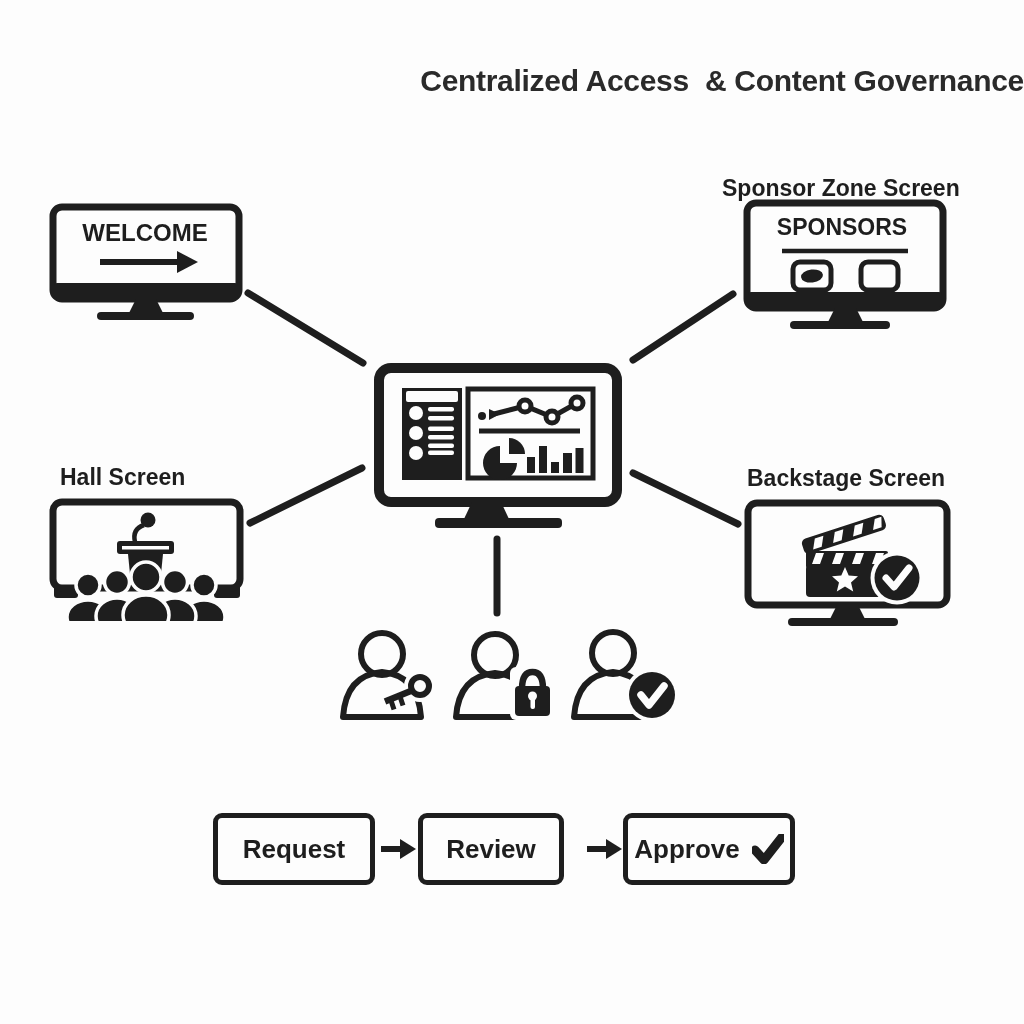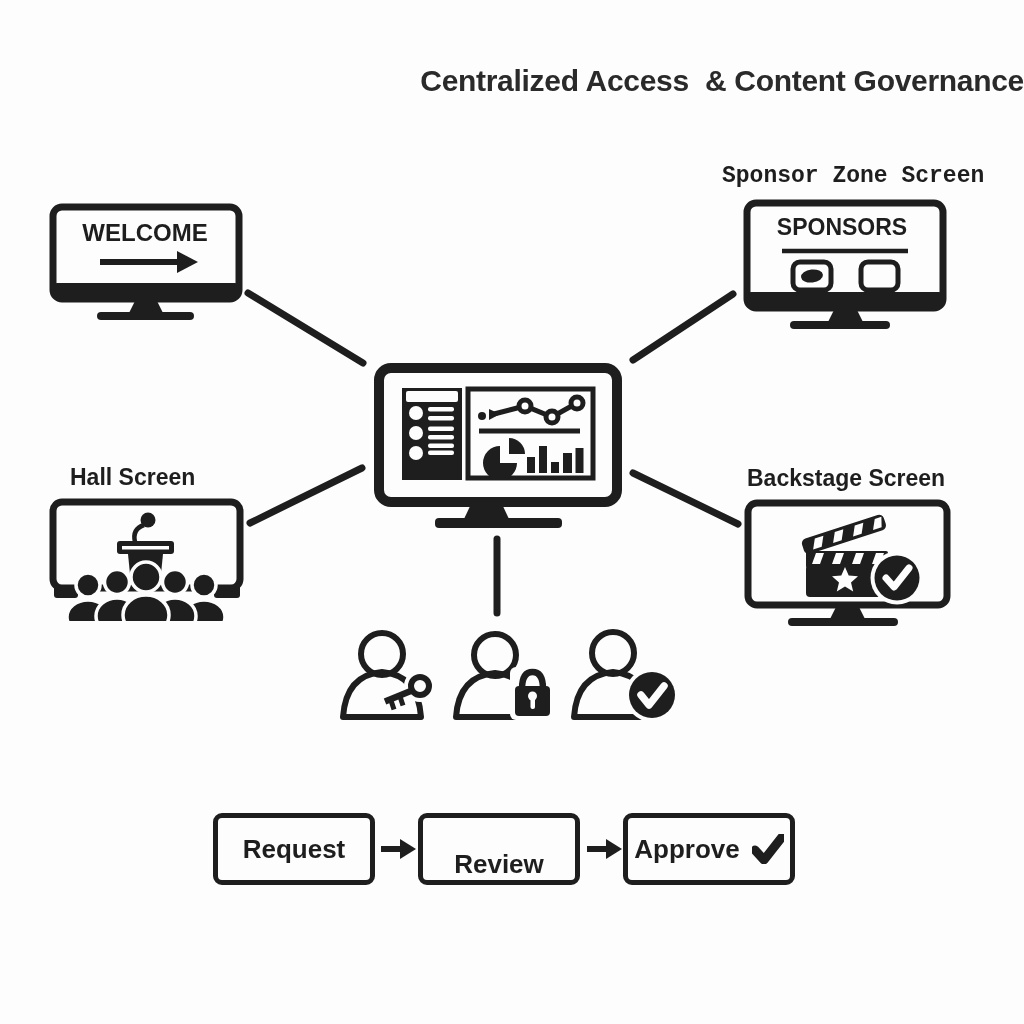--- a/index.html
+++ b/index.html
@@ -45,21 +45,21 @@
     <rect class="ink" x="6" y="83" width="184" height="15" rx="3"></rect>
     <text x="97" y="41" text-anchor="middle" font-size="24" font-weight="700" fill="#1e1e1e">WELCOME</text>
     <g>
       <line x1="52" y1="62" x2="132" y2="62" stroke="#1e1e1e" stroke-width="6"></line>
       <polygon class="ink" points="129,51 150,62 129,73"></polygon>
     </g>
     <polygon class="ink" points="88,99 108,99 115,113 81,113"></polygon>
     <rect class="ink" x="49" y="112" width="97" height="8" rx="4"></rect>
   </svg>
 
-  <div class="abs screen-label" style="left:722px;top:163px;font-family:Liberation Mono, monospace;">Sponsor Zone Screen</div>
+  <div class="abs screen-label" style="left:722px;top:175px;">Sponsor Zone Screen</div>
   <svg class="abs" style="left:742px;top:196px;" width="206" height="134" viewBox="0 0 206 134">
     <rect x="5" y="7" width="196" height="105" rx="9" fill="#fdfdfd" stroke="#1e1e1e" stroke-width="7"></rect>
     <rect class="ink" x="6" y="96" width="194" height="15" rx="3"></rect>
     <text x="100" y="39" text-anchor="middle" font-size="23" font-weight="700" fill="#1e1e1e">SPONSORS</text>
     <line x1="40" y1="55" x2="166" y2="55" stroke="#1e1e1e" stroke-width="4.5"></line>
     <g>
       <rect x="51" y="66" width="38" height="28" rx="7" fill="none" stroke="#1e1e1e" stroke-width="5"></rect>
       <ellipse class="ink" cx="70" cy="80" rx="11" ry="6.5" transform="rotate(-6 70 80)"></ellipse>
     </g>
     <rect x="119" y="66" width="37" height="28" rx="7" fill="none" stroke="#1e1e1e" stroke-width="5"></rect>
@@ -102,21 +102,21 @@
         <rect class="ink" x="171" y="89" width="8" height="27"></rect>
         <rect class="ink" x="183" y="105" width="8" height="11"></rect>
         <rect class="ink" x="195" y="96" width="9" height="20"></rect>
         <rect class="ink" x="207.5" y="91" width="8" height="25"></rect>
       </g>
     </g>
     <polygon class="ink" points="104,145 133,145 141,162 96,162"></polygon>
     <rect class="ink" x="67" y="161" width="127" height="10" rx="4"></rect>
   </svg>
 
-  <div class="abs screen-label" style="left:70px;top:464px;">Hall Screen</div>
+  <div class="abs screen-label" style="left:60px;top:464px;">Hall Screen</div>
   <svg class="abs" style="left:48px;top:496px;" width="200" height="125" viewBox="0 0 200 125">
     <rect class="ink" x="6" y="84" width="24" height="18" rx="3"></rect>
     <rect class="ink" x="166" y="84" width="26" height="18" rx="3"></rect>
     <rect x="5" y="6" width="187" height="86" rx="9" fill="#fdfdfd" stroke="#1e1e1e" stroke-width="7"></rect>
     <g>
       <circle class="ink" cx="100" cy="24" r="7.5"></circle>
       <path d="M96 29 Q84 33 87 46" fill="none" stroke="#1e1e1e" stroke-width="4.5"></path>
       <rect class="ink" x="69" y="45" width="57" height="13" rx="3"></rect>
       <rect x="74" y="50" width="47" height="3.5" fill="#fdfdfd"></rect>
       <polygon class="ink" points="80,58 115,58 112,88 83,88"></polygon>
@@ -204,21 +204,21 @@
 
   <div class="abs flow-box" style="left:213px;top:813px;width:162px;height:72px;">
     <span>Request</span>
   </div>
 
   <svg class="abs" style="left:379px;top:835px;" width="38" height="28" viewBox="0 0 38 28">
     <line x1="2" y1="14" x2="23" y2="14" stroke="#1e1e1e" stroke-width="6"></line>
     <polygon class="ink" points="21,4 37,14 21,24"></polygon>
   </svg>
 
-  <div class="abs flow-box" style="left:418px;top:813px;width:162px;height:72px;align-items:flex-end;">
+  <div class="abs flow-box" style="left:418px;top:813px;width:146px;height:72px;">
     <span>Review</span>
   </div>
 
   <svg class="abs" style="left:585px;top:835px;" width="38" height="28" viewBox="0 0 38 28">
     <line x1="2" y1="14" x2="23" y2="14" stroke="#1e1e1e" stroke-width="6"></line>
     <polygon class="ink" points="21,4 37,14 21,24"></polygon>
   </svg>
 
   <div class="abs flow-box" style="left:623px;top:813px;width:172px;height:72px;text-align:right;">
     <span>Approve</span>

